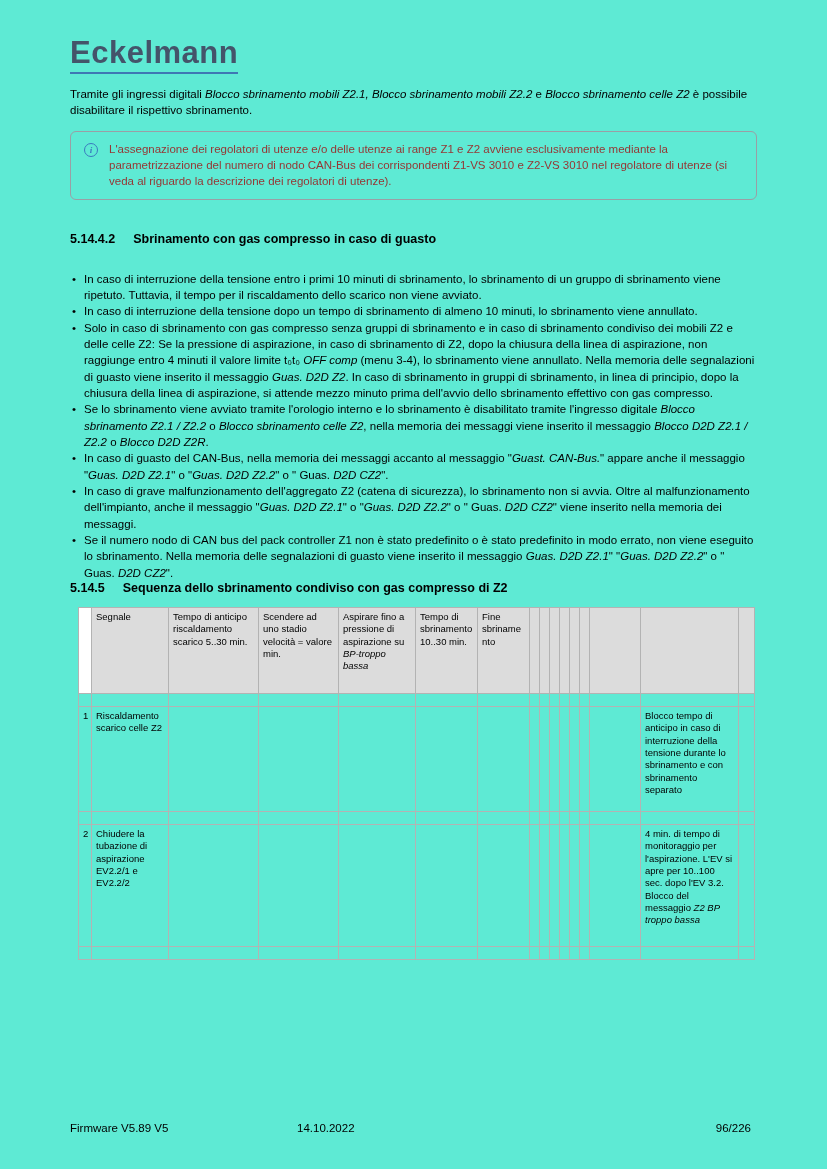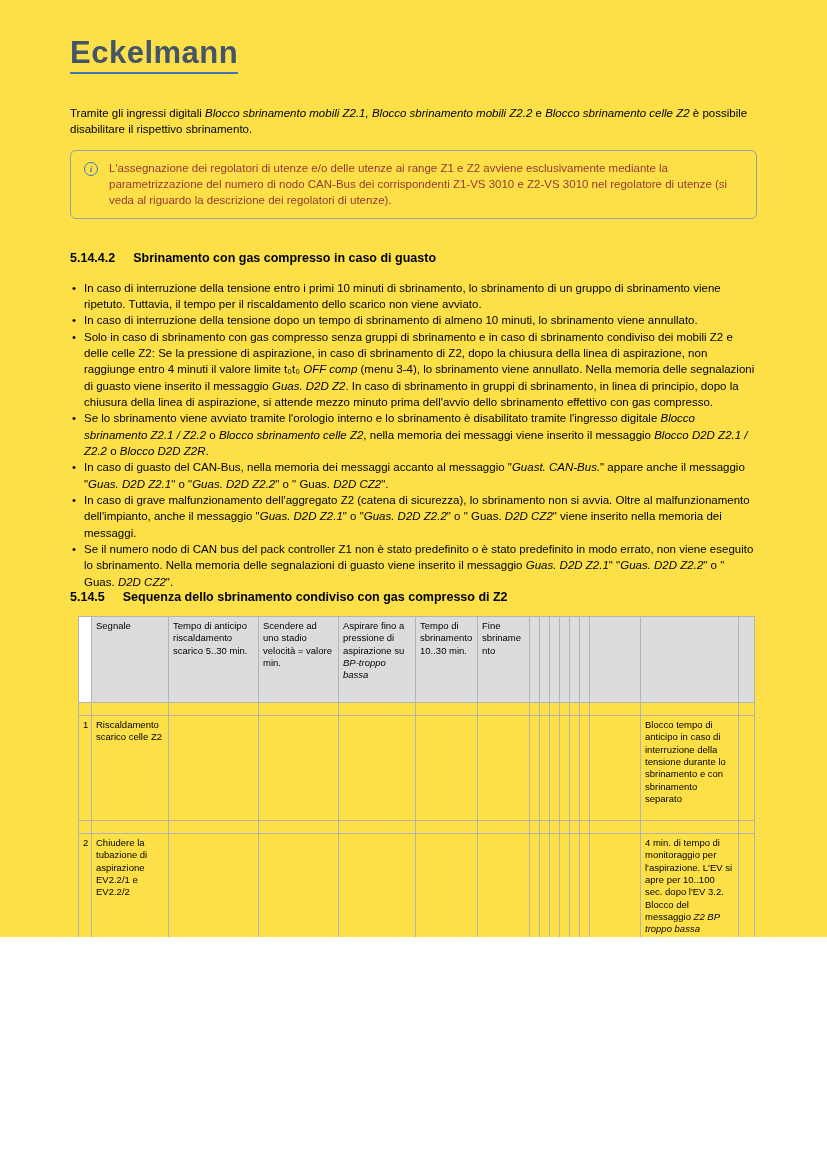--- a/index.html
+++ b/index.html
@@ -4,37 +4,37 @@
 <style>
   * { margin:0; padding:0; box-sizing:border-box; }
   html,body { background:#ffffff; }
   body {
     width:827px; height:1169px;
     font-family:"Liberation Sans", sans-serif;
     color:#000;
   }
   .page {
     position:relative;
-    width:827px; height:937px;
+    width:827px; height:1169px;
     padding:36px 70px 8px 70px;
     overflow:hidden;
-    background:#fde047;
+    background:#5eead4;
   }
   .logo {
     display:inline-block;
     font-size:31px;
     font-weight:bold;
     color:#44546a;
     letter-spacing:0.5px;
     border-bottom:2px solid #3e78b4;
     padding-bottom:2px;
     line-height:1.1;
   }
   .intro {
-    margin-top:31px;
+    margin-top:12px;
     font-size:11.5px;
     line-height:1.42;
   }
   .infobox {
     position:relative;
     margin-top:12px;
     border:1px solid #9a9fa5;
     border-radius:6px;
     padding:9px 14px 9px 38px;
     min-height:68px;
@@ -59,21 +59,21 @@
   }
   .section-heading {
     margin-top:32px;
     font-size:12.5px;
     font-weight:bold;
     display:flex;
   }
   .section-heading .sec-num { margin-right:18px; }
   .section-heading.second { margin-top:0; }
   ul.bullets {
-    margin-top:15px;
+    margin-top:25px;
     list-style:none;
     font-size:11.5px;
     line-height:1.42;
   }
   ul.bullets li {
     position:relative;
     padding-left:14px;
   }
   ul.bullets li::before {
     content:"\2022";

